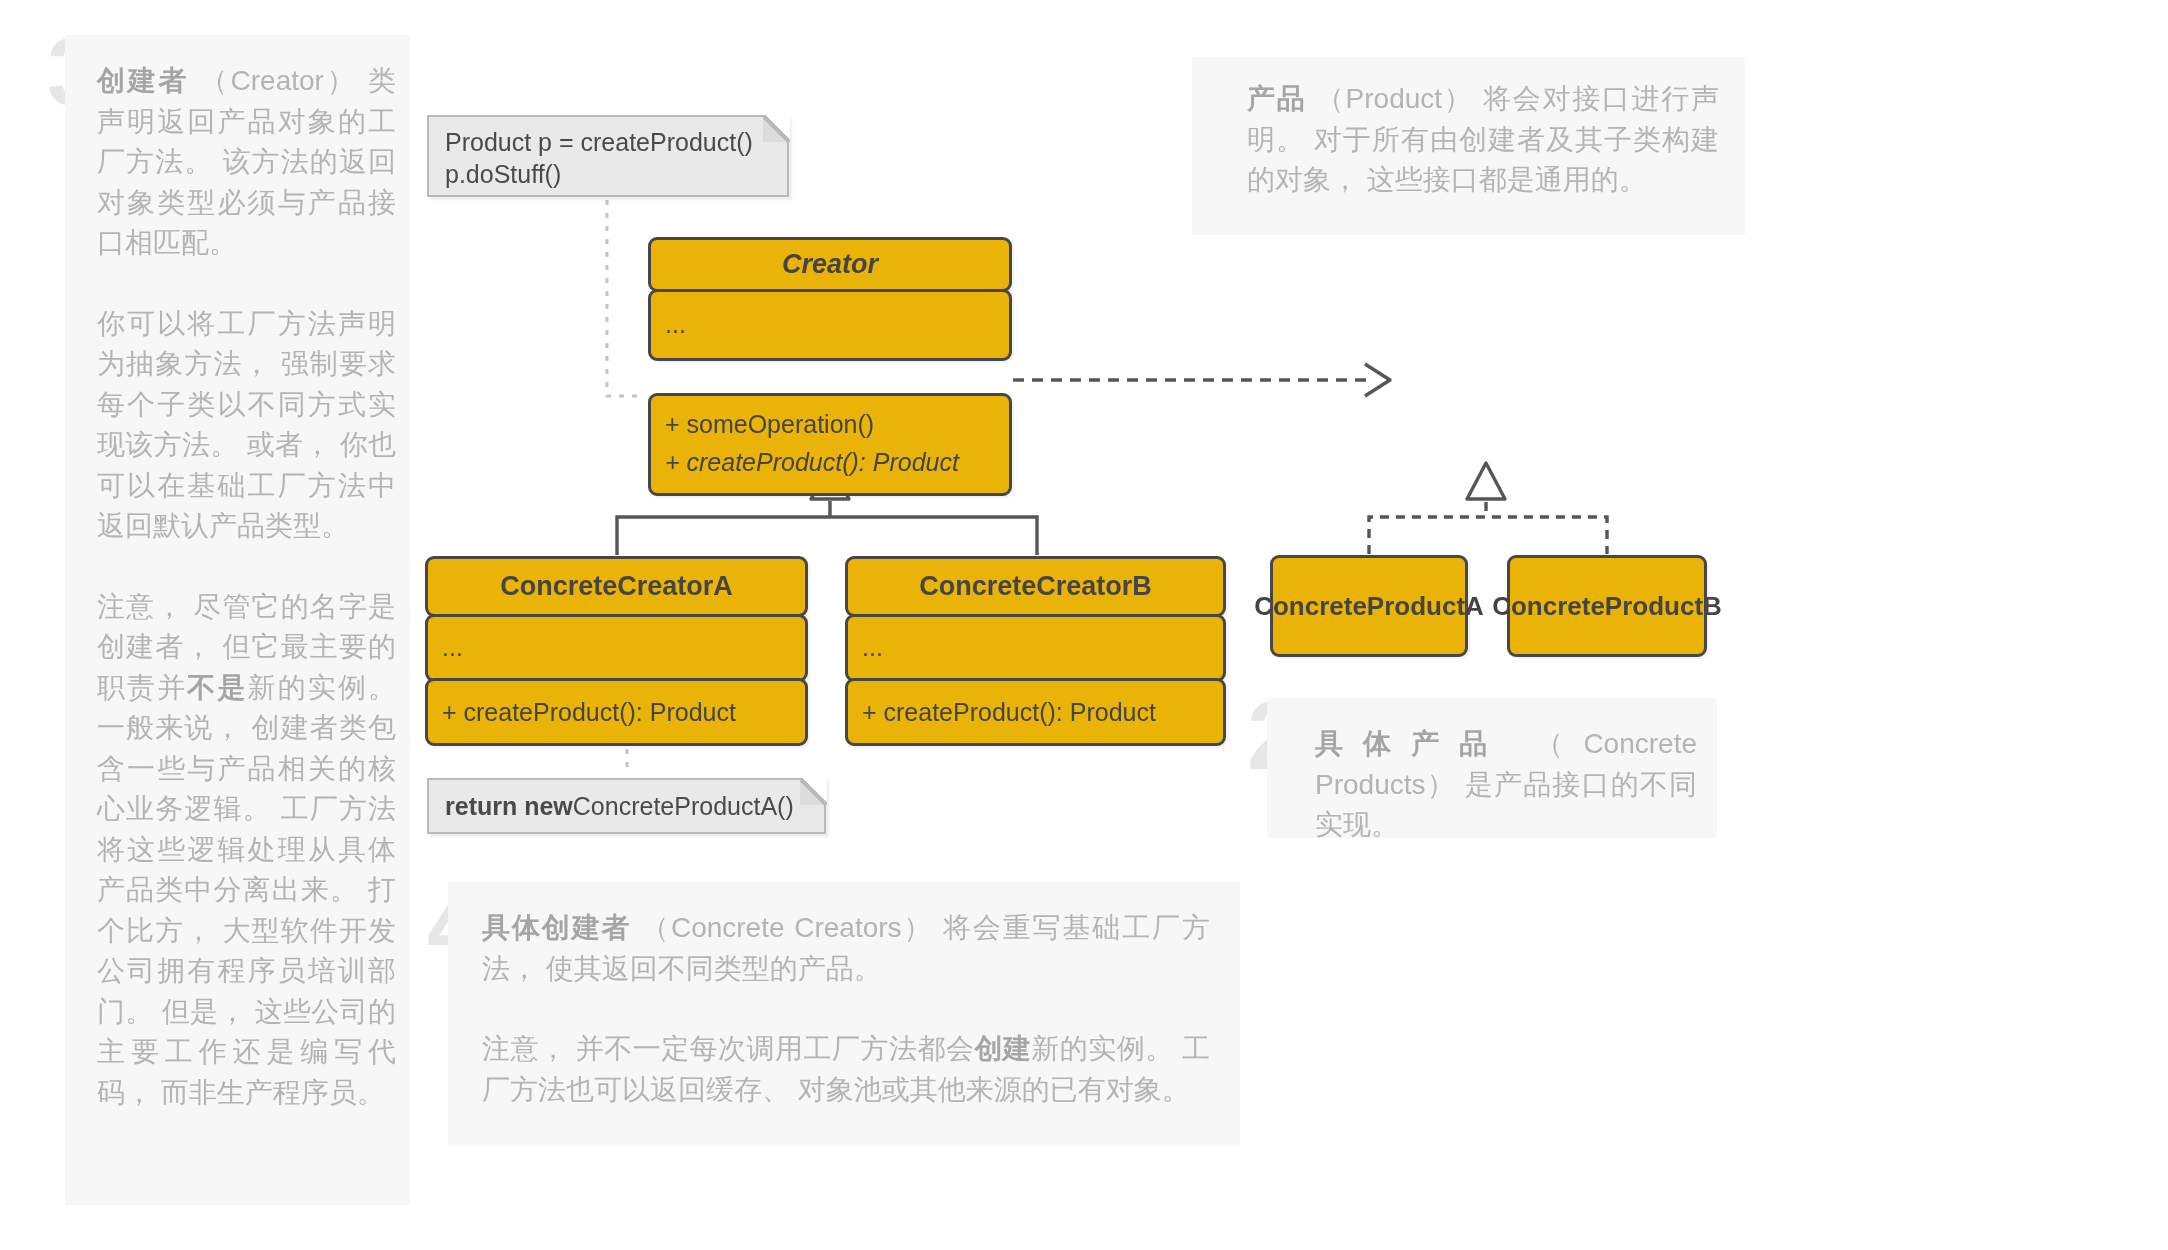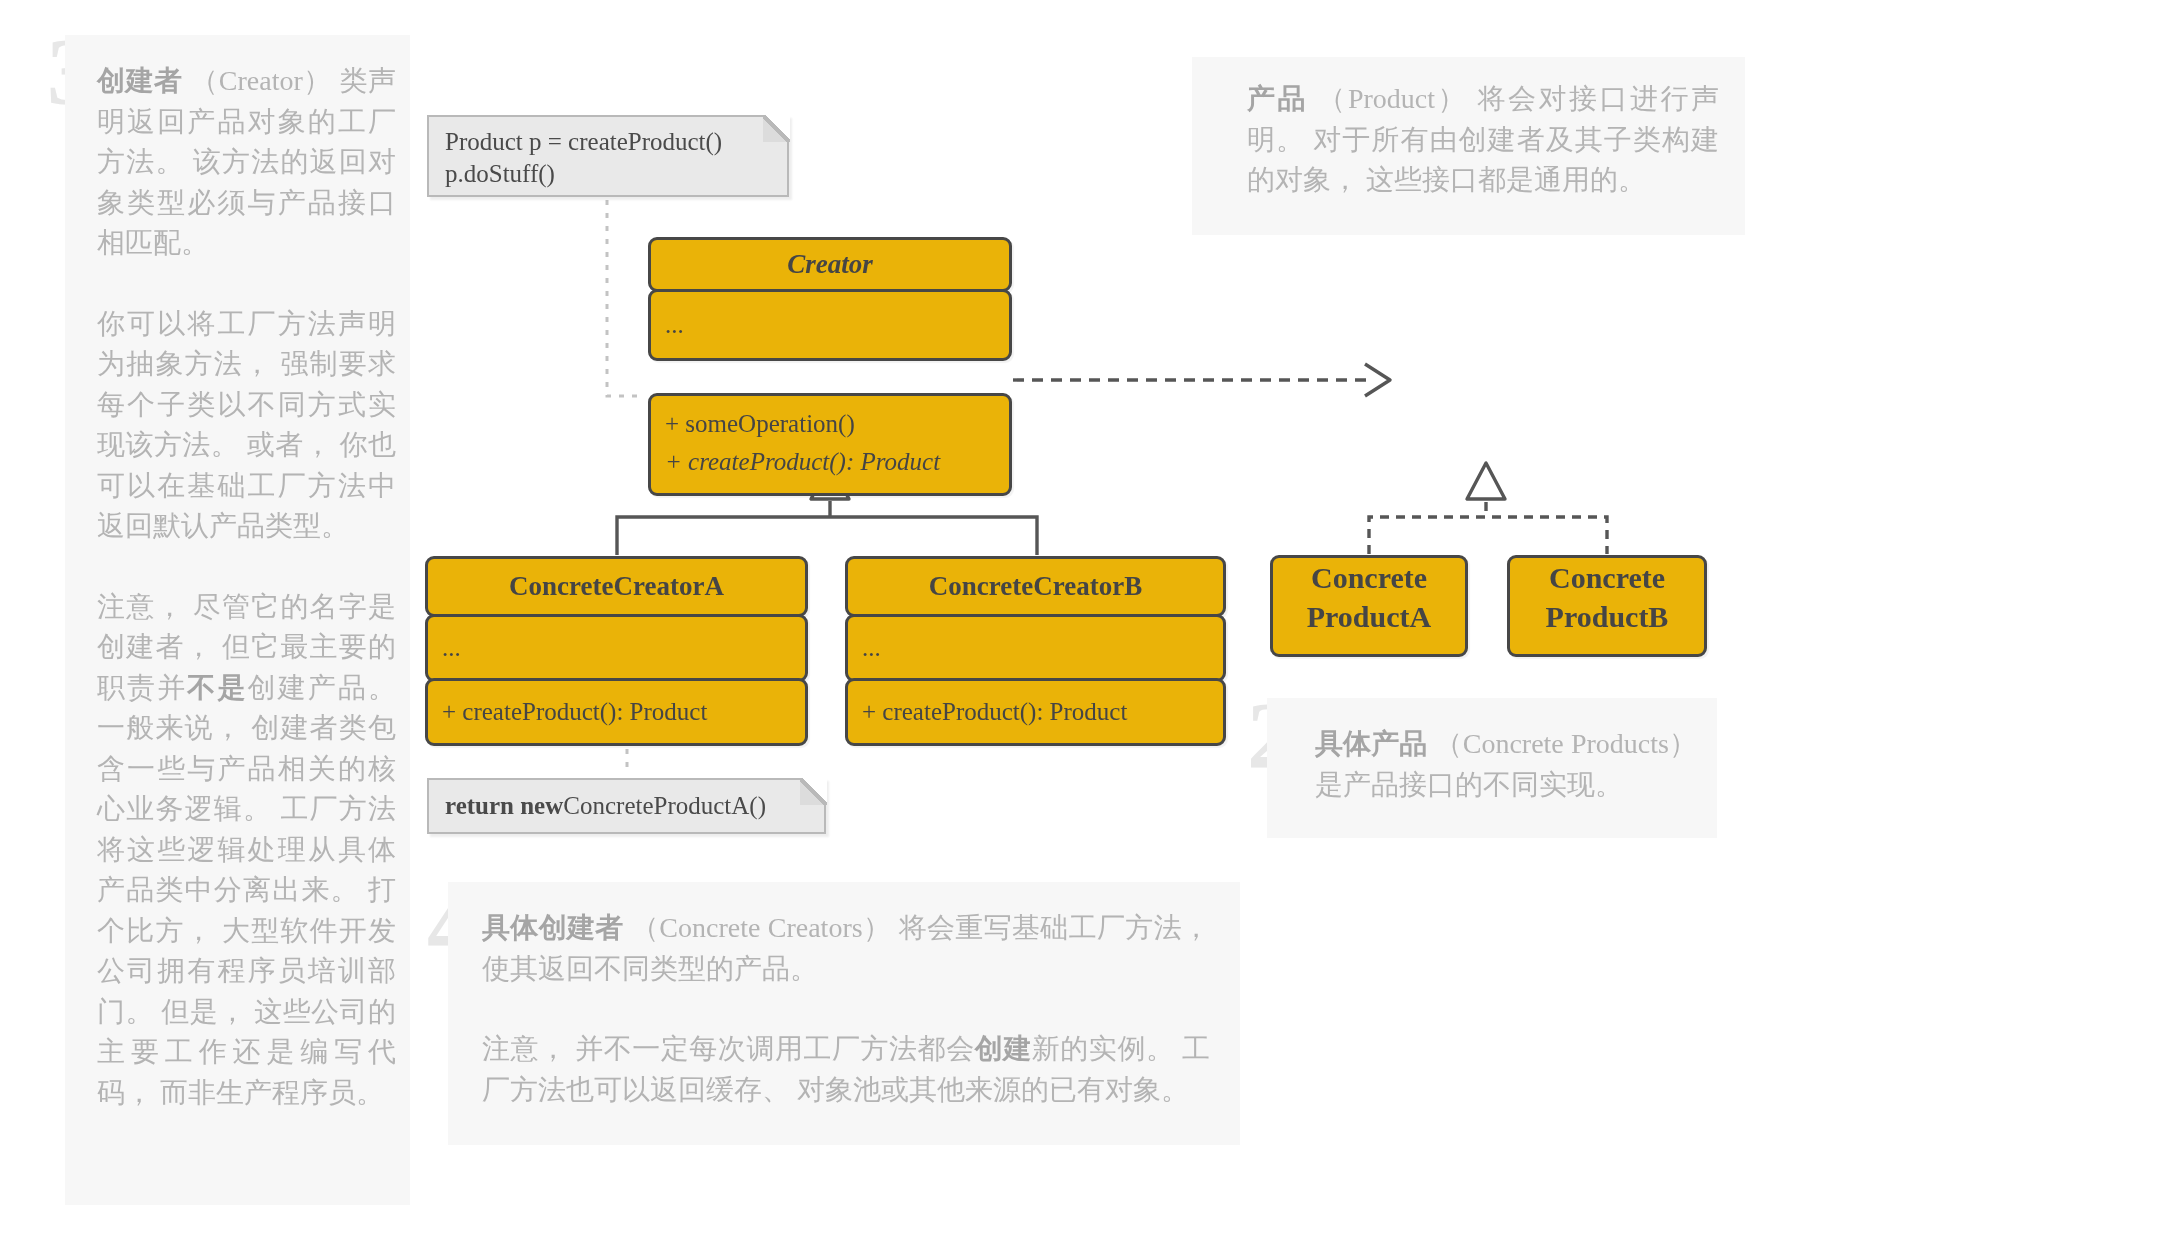--- a/index.html
+++ b/index.html
@@ -1,19 +1,19 @@
 <!DOCTYPE html>
 <html><head>
 <meta charset="utf-8">
 <style>
   html,body { margin:0; padding:0; background:#ffffff; }
   #canvas {
     position:relative; width:2168px; height:1250px; overflow:hidden;
     background:#ffffff;
-    font-family:Liberation Serif, serif;
+    font-family:Liberation Sans, sans-serif;
   }
 
   
   .callout {
     position:absolute; background:#f7f7f7; color:#b4b4b4;
     font-size:28px; line-height:40.5px; text-align:justify;
     box-sizing:border-box; z-index:0;
   }
   .callout p { margin:0 0 40px 0; }
   .callout .lead, .callout .b { font-weight:bold; color:#a5a5a5; }
@@ -42,39 +42,39 @@
     background:#eab308; box-shadow:2px 2px 1px rgba(0,0,0,0.05);
   }
   .comp + .comp { margin-top:-3.5px; }
   .ctitle { display:flex; align-items:center; justify-content:center; font-weight:bold; font-size:27px; }
   .ctitle-col { display:flex; flex-direction:column; align-items:center; justify-content:center; line-height:38px; }
   .stereotype { font-weight:normal; font-size:26px; }
   .iname { font-weight:bold; font-size:27px; }
   .attrs { display:flex; align-items:center; padding:0 14px; }
   .methods { padding:9px 14px 0 14px; line-height:38px; }
   .italic { font-style:italic; }
-  .twoline { display:flex; flex-direction:column; align-items:center; justify-content:flex-start; font-weight:bold; font-size:30px; line-height:39px; }
+  .twoline { display:flex; flex-direction:row; align-items:center; justify-content:center; font-weight:bold; font-size:26px; line-height:39px; }
 
   
   #connectors { position:absolute; left:0; top:0; z-index:1; pointer-events:none; }
 </style>
 </head>
 <body>
 
 <div id="canvas">
 
   <div class="numeral" style="left:47px; top:24px;">3</div>
   <div class="numeral" style="left:1203px; top:50px;">1</div>
   <div class="numeral" style="left:1247px; top:688px;">2</div>
   <div class="numeral" style="left:427px; top:878px;">4</div>
 
   <div class="callout" style="left:65px; top:35px; width:345px; height:1170px; padding:26px 14px 0 32px;">
     <p><span class="lead">创建者</span><span> （Creator） 类声明返回产品对象的工厂方法。 该方法的返回对象类型必须与产品接口相匹配。</span></p>
     <p><span>你可以将工厂方法声明为抽象方法， 强制要求每个子类以不同方式实现该方法。 或者， 你也可以在基础工厂方法中返回默认产品类型。</span></p>
-    <p><span>注意， 尽管它的名字是创建者， 但它最主要的职责并</span><span class="b">不是</span><span>创建产品。 一般来说， 创建者类包含一些与产品相关的核心业务逻辑。 工厂方法将这些逻辑处理从具体产品类中分离出来。 打个比方， 大型软件开发公司拥有程序员培训部门。 但是， 这些公司的主要工作还是编写代码， 而非生产程序员。</span></p>
+    <p><span>注意， 尽管它的名字是创建者， 但它最主要的职责并</span><span class="b">不是</span><span>新的实例。 一般来说， 创建者类包含一些与产品相关的核心业务逻辑。 工厂方法将这些逻辑处理从具体产品类中分离出来。 打个比方， 大型软件开发公司拥有程序员培训部门。 但是， 这些公司的主要工作还是编写代码， 而非生产程序员。</span></p>
   </div>
 
   <div class="callout" style="left:1192px; top:57px; width:553px; height:178px; padding:22px 26px 0 55px;">
     <p><span class="lead">产品</span><span> （Product） 将会对接口进行声明。 对于所有由创建者及其子类构建的对象， 这些接口都是通用的。</span></p>
   </div>
 
   <div class="callout" style="left:1267px; top:698px; width:450px; height:140px; padding:26px 20px 0 48px;">
     <p><span class="lead">具体产品</span><span> （Concrete Products） 是产品接口的不同实现。</span></p>
   </div>
 

